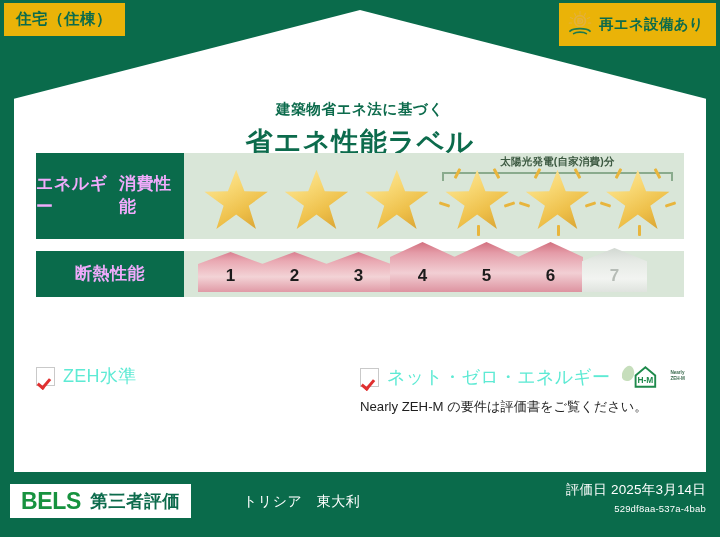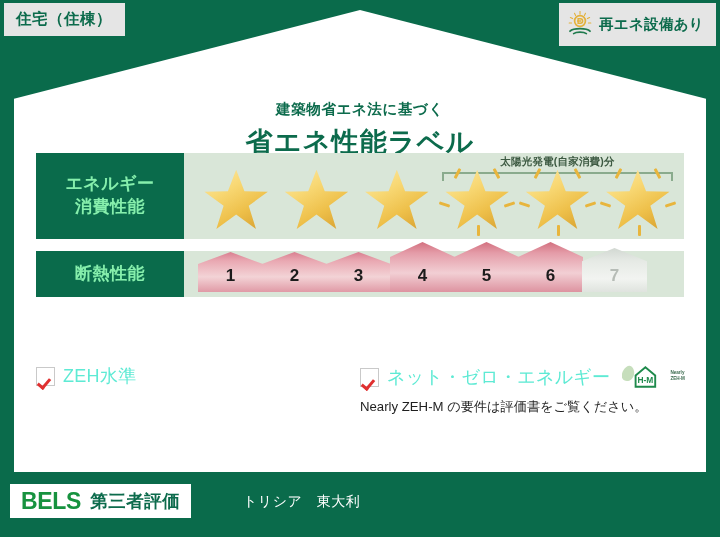--- a/index.html
+++ b/index.html
@@ -27,21 +27,21 @@
     width: 692px;
     height: 462px;
     background: #ffffff;
     -webkit-clip-path: polygon(0% 19.2%, 50% 0%, 100% 19.2%, 100% 100%, 0% 100%);
     clip-path: polygon(0% 19.2%, 50% 0%, 100% 19.2%, 100% 100%, 0% 100%);
   }
 
   
   .top-tag {
     position: absolute;
-    background: #e5e5e5;
+    background: #eab308;
     display: flex;
     align-items: center;
     z-index: 6;
   }
 
   #building-type-tag {
     left: 4px;
     top: 3px;
     height: 33px;
     padding: 0 13px 0 12px;
@@ -107,23 +107,23 @@
     background: #d9e6d8;
     position: relative;
   }
   #energy-row { height: 86px; }
   #insulation-row { height: 46px; margin-top: 12px; }
 
   .row-label {
     width: 148px;
     flex: 0 0 148px;
     background: #0a6b4b;
-    color: #86efac;
-    display: flex;
-    flex-direction: column;
+    color: #f0abfc;
+    display: flex;
+    flex-direction: row;
     align-items: center;
     justify-content: center;
     font-size: 17px;
     font-weight: bold;
     letter-spacing: .5px;
     line-height: 1.35;
   }
   .row-body {
     flex: 1 1 auto;
     position: relative;
@@ -522,15 +522,22 @@
       <div class="criteria-text">Nearly ZEH-M の要件は評価書をご覧ください。</div>
     </div>
   </div>
 
   <div id="footer">
     <div id="bels-box">
       <span id="bels-logo">BELS</span>
       <span id="bels-prefix">第三者評価</span>
     </div>
     <div id="project-name">トリシア　東大利</div>
+    <div id="footer-right">
+      <div id="eval-date">
+        <span>評価日</span>
+        <span>2025年3月14日</span>
+      </div>
+      <div id="eval-id">529df8aa-537a-4bab</div>
+    </div>
   </div>
 
 </div>
 
 </body></html>

